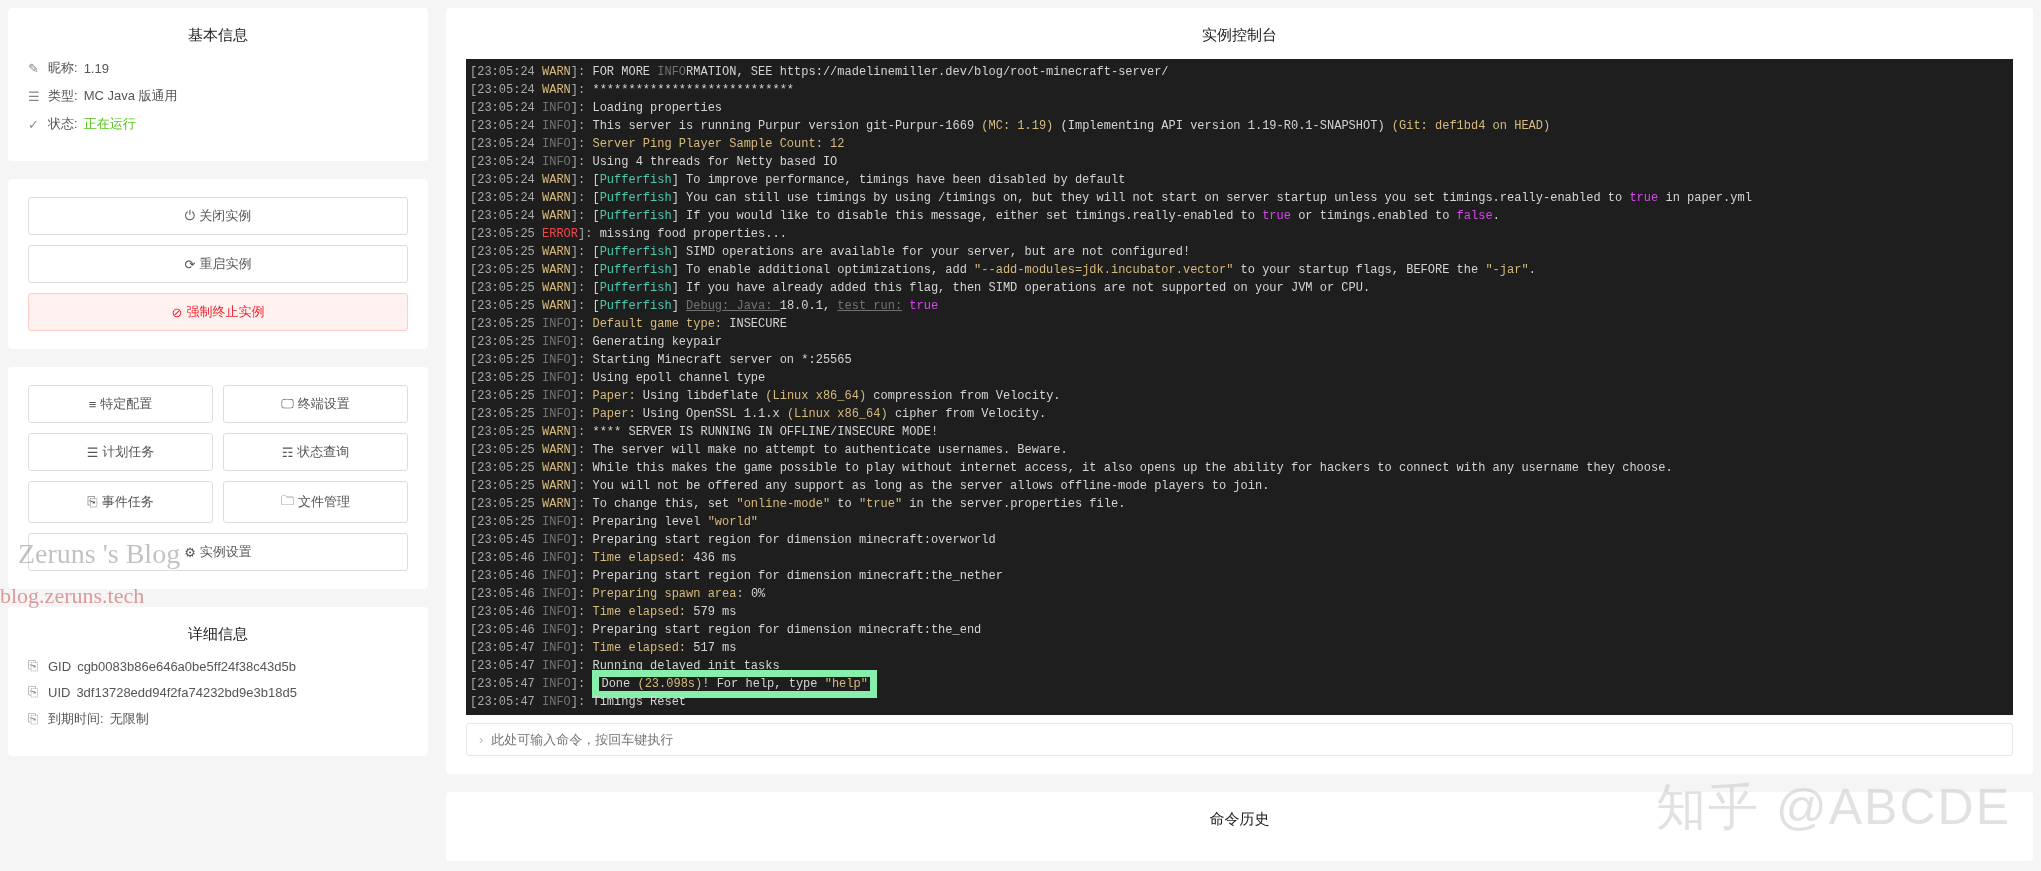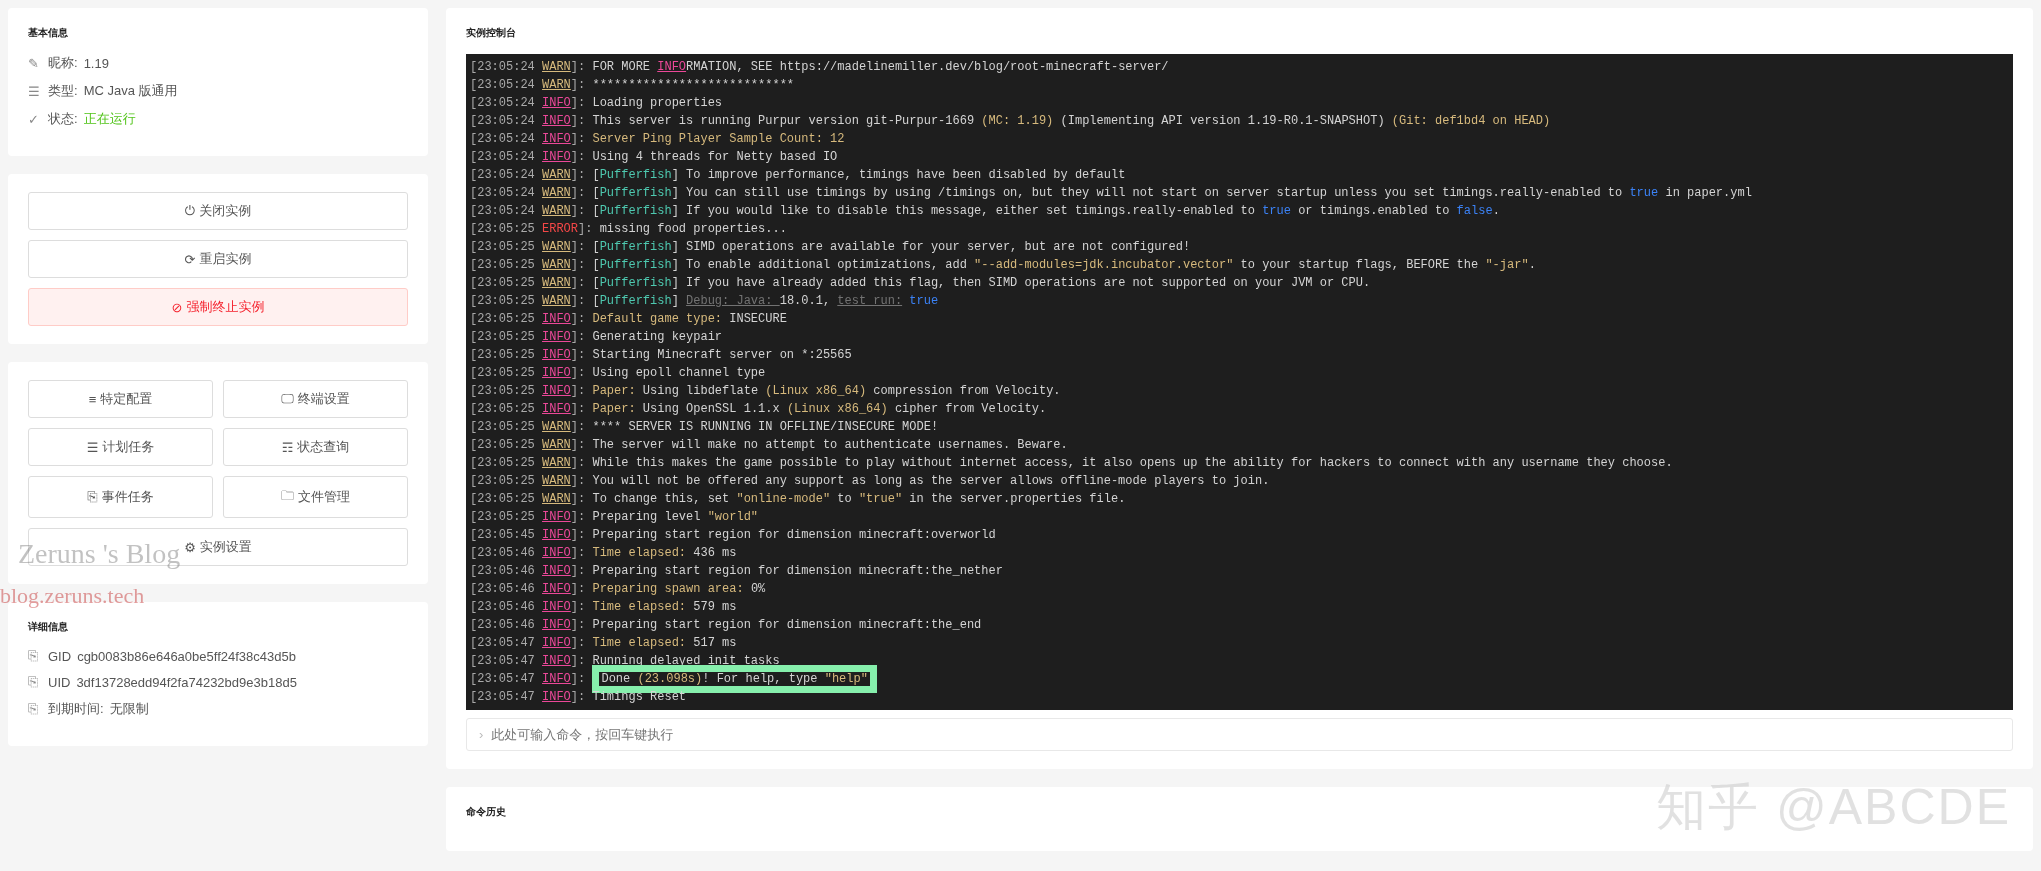--- a/index.html
+++ b/index.html
@@ -1,38 +1,38 @@
 <!DOCTYPE html>
 <html><head>
 <meta charset="utf-8">
 <style>
   * { box-sizing: border-box; margin: 0; padding: 0; }
   body { font-family: -apple-system, BlinkMacSystemFont, "Segoe UI", "Microsoft YaHei", sans-serif; background: #f5f5f5; font-size: 13px; color: #333; }
   .wrap { display: flex; gap: 18px; padding: 8px; }
   .left { width: 420px; display: flex; flex-direction: column; gap: 18px; position: relative; }
   .right { flex: 1; display: flex; flex-direction: column; gap: 18px; }
   .card { background: #fff; border-radius: 4px; padding: 18px 20px; }
-  .card-title { font-size: 10px; font-weight: 700; margin-bottom: 14px; color: #222; }
+  .card-title { font-size: 15px; font-weight: 400; margin-bottom: 14px; color: #222; text-align: center; }
   .info-row { margin: 10px 0; font-size: 13px; color: #555; display: flex; align-items: center; gap: 6px; }
   .info-row .icon { width: 14px; display: inline-block; color: #888; }
   .status-running { color: #52c41a; }
   .btn { width: 100%; padding: 9px 0; text-align: center; border: 1px solid #ddd; border-radius: 3px; background: #fff; font-size: 13px; color: #555; margin-bottom: 10px; cursor: pointer; display: inline-flex; align-items: center; justify-content: center; gap: 4px; }
   .btn:last-child { margin-bottom: 0; }
   .btn.danger { color: #f5222d; border-color: #ffccc7; background: #fff1f0; }
   .btn-grid { display: grid; grid-template-columns: 1fr 1fr; gap: 10px; }
   .btn-grid .btn { margin: 0; }
   .btn-full { grid-column: 1 / -1; }
   .terminal { background: #1e1e1e; color: #d4d4d4; font-family: Consolas, "Courier New", monospace; font-size: 12px; line-height: 1.5; padding: 4px 4px; overflow-x: auto; white-space: pre; }
   .terminal .time { color: #aaa; }
-  .terminal .warn { color: #d7ba7d; text-decoration: underline; }
-  .terminal .info { color: #ec4899; text-decoration: underline; }
+  .terminal .warn { color: #d7ba7d; }
+  .terminal .info { color: #737373; }
   .terminal .error { color: #f44747; }
   .terminal .src { color: #4ec9b0; }
   .terminal .str { color: #d7ba7d; }
-  .terminal .true { color: #3b82f6; }
+  .terminal .true { color: #d946ef; }
   .terminal .gold { color: #d7ba7d; }
   .terminal .debug { color: #737373; text-decoration: underline; }
   .highlight-box { border: 7px solid #86efac; display: inline; padding: 0 2px; }
   .cmd-input { display: flex; align-items: center; border: 1px solid #e8e8e8; border-radius: 3px; padding: 8px 12px; margin-top: 8px; color: #bbb; font-size: 13px; }
   .cmd-input .arrow { margin-right: 8px; color: #bbb; }
   .cmd-input input { border: none; outline: none; flex: 1; font-size: 13px; color: #737373; }
   .empty-text { color: #999; font-size: 13px; }
   .watermark1 { position: absolute; top: 530px; left: 10px; font-size: 28px; color: rgba(120,120,120,0.45); font-family: Georgia, serif; pointer-events: none; }
   .watermark2 { position: absolute; top: 575px; left: -8px; font-size: 22px; color: rgba(200,60,60,0.5); font-family: Georgia, serif; pointer-events: none; }
   .watermark3 { position: fixed; bottom: 30px; right: 30px; font-size: 50px; color: rgba(200,200,200,0.55); font-weight: 500; pointer-events: none; letter-spacing: 2px; text-align: center; }

